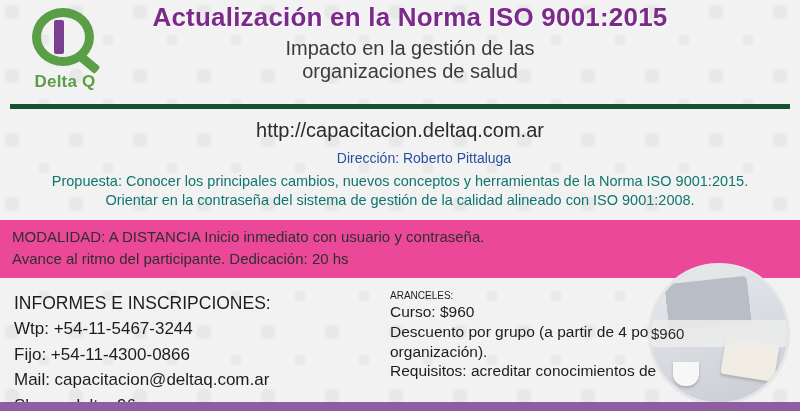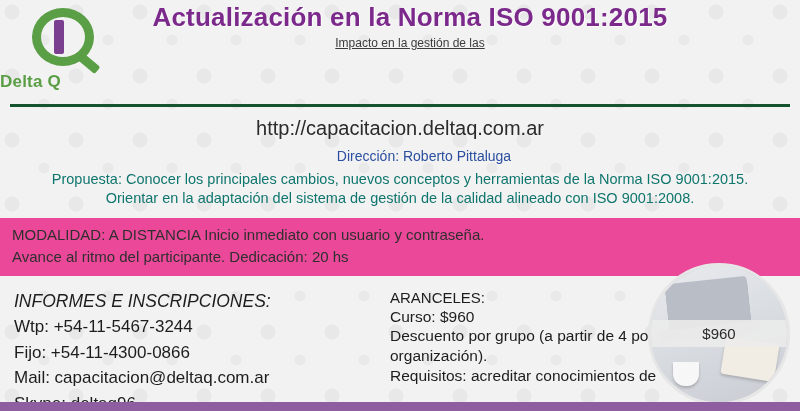--- a/index.html
+++ b/index.html
@@ -32,21 +32,21 @@
   
   .header {
     position: relative;
     height: 104px;
     display: flex;
     align-items: flex-start;
   }
   .logo {
     width: 130px;
     flex: 0 0 130px;
-    text-align: left;
+    text-align: center;
     padding-top: 8px;
     position: relative;
     z-index: 2;
   }
   .logo-mark {
     width: 74px;
     height: 62px;
     margin: 0 auto;
     position: relative;
   }
@@ -96,36 +96,35 @@
   }
   .title-main {
     font-size: 26px;
     font-weight: bold;
     color: #7b2a8c;
     text-shadow: 1px 1px 0 rgba(255,255,255,.9);
     letter-spacing: .2px;
     white-space: nowrap;
   }
   .title-sub {
-    font-size: 12px;
+    font-size: 20px;
     color: #3b3b3b;
     line-height: 1.15;
     margin-top: 4px;
-    text-decoration: underline;
   }
 
   
   .url-band {
     position: relative;
     z-index: 2;
     text-align: center;
     font-size: 20px;
     color: #2b2b2b;
     padding: 10px 0 8px;
-    border-top: 3px solid #14532d;
+    border-top: 5px solid #14532d;
     margin: 0 10px;
   }
 
   
   .address {
     position: relative;
     z-index: 2;
     text-align: center;
     font-size: 14px;
     color: #2a4fa0;
@@ -164,31 +163,30 @@
   }
   .col-left {
     flex: 0 0 370px;
     padding-left: 14px;
     font-size: 17px;
     color: #1d1d1d;
     line-height: 1.5;
   }
   .col-left .heading {
     font-size: 17.5px;
-    font-style: italic;
   }
   .col-right {
     flex: 1 1 auto;
     padding-left: 6px;
     font-size: 15.5px;
     color: #1d1d1d;
     line-height: 1.27;
   }
   .col-right .heading {
-    font-size: 15px;
+    font-size: 10px;
   }
 
   
   .photo {
     position: absolute;
     right: 10px;
     bottom: 6px;
     width: 136px;
     height: 136px;
     border-radius: 50%;
@@ -246,21 +244,21 @@
     box-shadow: 0 2px 3px rgba(0,0,0,.2);
   }
   .price-tag {
     position: absolute;
     left: 0;
     right: 0;
     top: 54px;
     background: rgba(236,236,236,.88);
     color: #2b2b2b;
     font-size: 15px;
-    text-align: center;
+    text-align: left;
     padding: 5px 0;
     z-index: 4;
   }
 
   
   .bottom-bar {
     position: absolute;
     left: 0;
     bottom: 0;
     width: 100%;
@@ -281,31 +279,32 @@
         <div class="ring"></div>
         <div class="qbar"></div>
         <div class="tail"></div>
       </div>
       <div class="logo-text">Delta Q</div>
     </div>
     <div class="header-titles">
       <div class="title-main">Actualización en la Norma ISO 9001:2015</div>
       <div class="title-sub">
         <div>Impacto en la gestión de las</div>
+        <div>organizaciones de salud</div>
       </div>
     </div>
   </div>
 
   <div class="url-band">http://capacitacion.deltaq.com.ar</div>
 
   <div class="address">Dirección: Roberto Pittaluga</div>
 
   <div class="proposal">
     <div>Propuesta: Conocer los principales cambios, nuevos conceptos y herramientas de la Norma ISO 9001:2015.</div>
-    <div>Orientar en la adaptación del sistema de gestión de la calidad alineado con  ISO 9001:2008.</div>
+    <div>Orientar en la contraseña del sistema de gestión de la calidad alineado con  ISO 9001:2008.</div>
   </div>
 
   <div class="modality">
     <div>MODALIDAD: A DISTANCIA Inicio inmediato con usuario y contraseña.</div>
     <div>Avance al ritmo del participante. Dedicación: 20 hs</div>
   </div>
 
   <div class="lower">
     <div class="col-left">
       <div class="heading">INFORMES E INSCRIPCIONES:</div>

